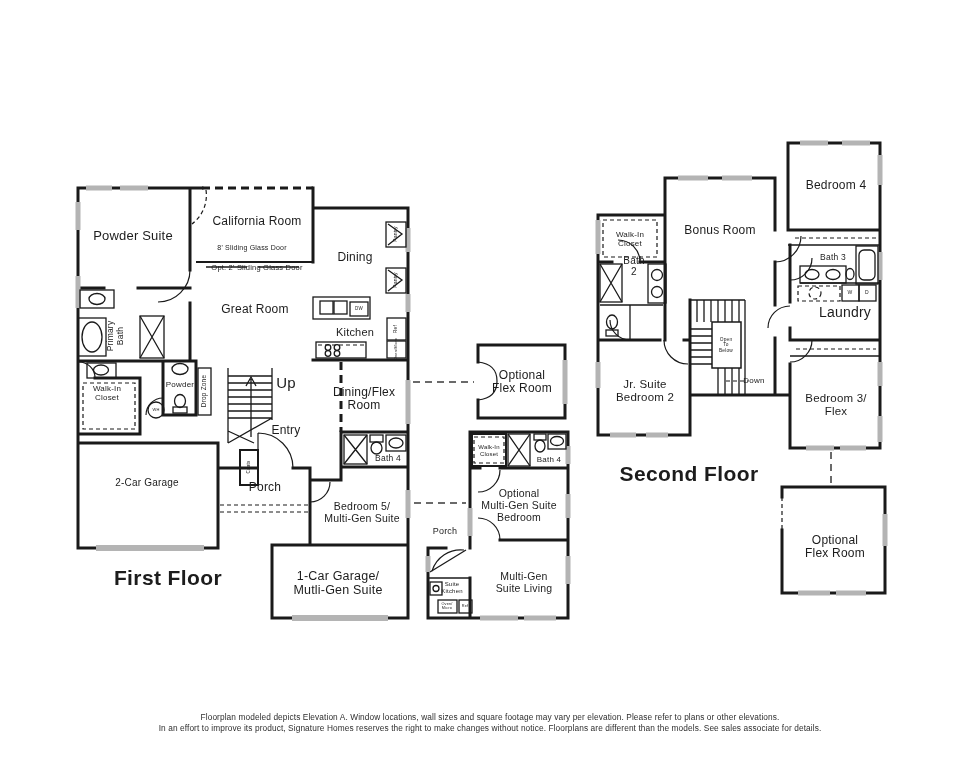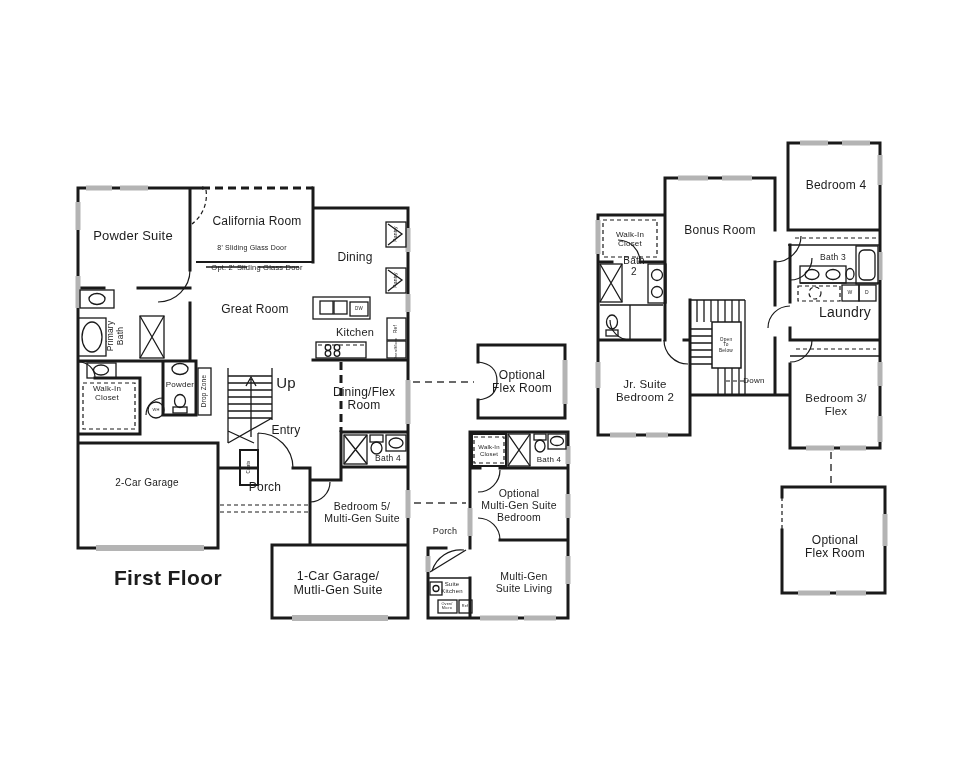--- a/index.html
+++ b/index.html
@@ -194,17 +194,20 @@
 <div class="lb" style="left:850px;top:293px;font-size:5px">W</div>
 <div class="lb" style="left:867px;top:293px;font-size:5px">D</div>
 <div class="lb" style="left:645px;top:391px;font-size:11.5px">Jr. Suite
 Bedroom 2</div>
 <div class="lb" style="left:726px;top:345px;font-size:4.8px">Open
 To
 Below</div>
 <div class="lb" style="left:754px;top:381px;font-size:8px">Down</div>
 <div class="lb" style="left:836px;top:405px;font-size:11.5px">Bedroom 3/
 Flex</div>
+<div class="lb t" style="left:689px;top:474px">Second Floor</div>
 <div class="lb" style="left:835px;top:547px">Optional
 Flex Room</div>
 
+<div class="ft" style="top:712px">Floorplan modeled depicts Elevation A. Window locations, wall sizes and square footage may vary per elevation. Please refer to plans or other elevations.</div>
+<div class="ft" style="top:723px">In an effort to improve its product, Signature Homes reserves the right to make changes without notice. Floorplans are different than the models. See sales associate for details.</div>
 
 </div>
 
 </body></html>

